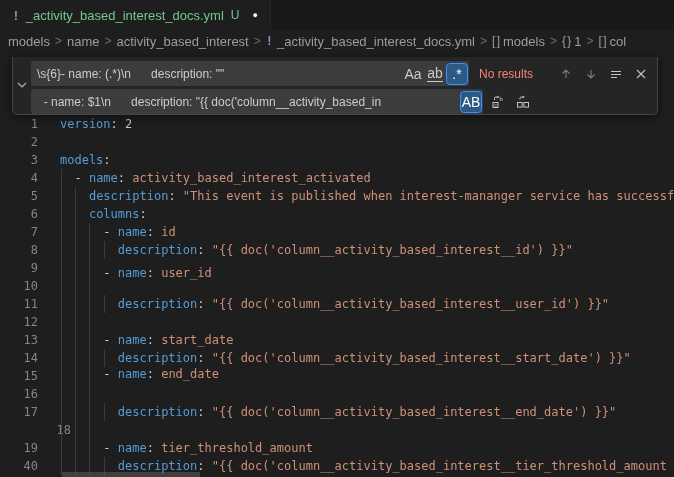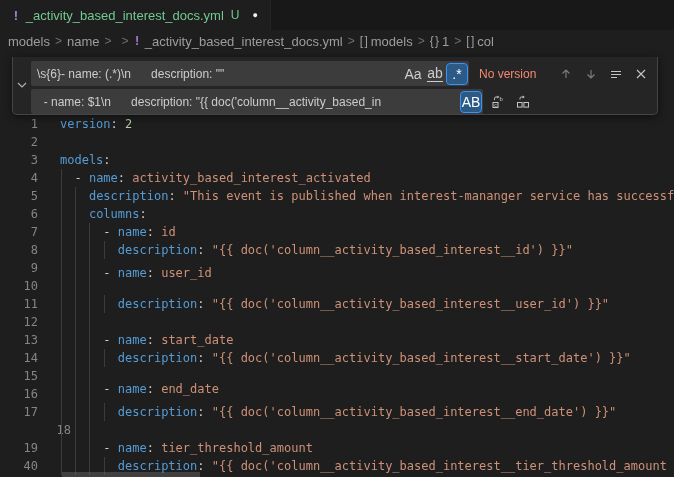--- a/index.html
+++ b/index.html
@@ -66,20 +66,23 @@
 
 <div class="breadcrumbs">
     <span class="crumb">
       <span>models</span>
     </span>
     <span class="crumb-sep">&gt;</span>
     <span class="crumb">
       <span>name</span>
     </span>
     <span class="crumb-sep">&gt;</span>
+    <span class="crumb">
+      <span>activity_based_interest</span>
+    </span>
     <span class="crumb-sep">&gt;</span>
     <span class="crumb">
       <span class="crumb-icon yaml">!</span>
       <span>_activity_based_interest_docs.yml</span>
     </span>
     <span class="crumb-sep">&gt;</span>
     <span class="crumb">
       <span class="crumb-icon">[ ]</span>
       <span>models</span>
     </span>
@@ -109,21 +112,21 @@
 
       <div class="fw-row">
         <div class="fw-input find-input">
           <span class="fw-text">\s{6}- name: (.*)\n      description: ""</span>
           <span class="fw-opt">Aa</span>
           <span class="fw-opt">
               <span class="uline">ab</span>
             </span>
           <span class="fw-opt active">.*</span>
         </div>
-        <span class="no-results">No version</span>
+        <span class="no-results">No results</span>
         <span class="fw-spacer"></span>
         <span class="fw-btn">
           <svg width="14" height="14" viewBox="0 0 14 14">
               <path d="M7 11V3M3.5 6.5 7 3l3.5 3.5" stroke="#7f7f7f" stroke-width="1.1" fill="none"></path>
             </svg>
         </span>
         <span class="fw-btn">
           <svg width="14" height="14" viewBox="0 0 14 14">
               <path d="M7 3v8M3.5 7.5 7 11l3.5-3.5" stroke="#7f7f7f" stroke-width="1.1" fill="none"></path>
             </svg>
@@ -191,21 +194,21 @@
       <div class="cl" style="top: 243px;"><span class="tk-p">        </span><span class="tk-k">description</span><span class="tk-p">: </span><span class="tk-s">"{{ doc('column__activity_based_interest__user_id') }}"</span></div>
       <div class="ln" style="top: 261px;">12</div>
       <div class="cl" style="top: 261px;"></div>
       <div class="ln" style="top: 279px;">13</div>
       <div class="cl" style="top: 279px;"><span class="tk-p">      - </span><span class="tk-k">name</span><span class="tk-p">: </span><span class="tk-s">start_date</span></div>
       <div class="ln" style="top: 297px;">14</div>
       <div class="cl" style="top: 297px;"><span class="tk-p">        </span><span class="tk-k">description</span><span class="tk-p">: </span><span class="tk-s">"{{ doc('column__activity_based_interest__start_date') }}"</span></div>
       <div class="ln" style="top: 315px;">15</div>
       <div class="cl" style="top: 315px;"></div>
       <div class="ln" style="top: 333px;">16</div>
-      <div class="cl" style="top: 328px;"><span class="tk-p">      - </span><span class="tk-k">name</span><span class="tk-p">: </span><span class="tk-s">end_date</span></div>
+      <div class="cl" style="top: 313px;"><span class="tk-p">      - </span><span class="tk-k">name</span><span class="tk-p">: </span><span class="tk-s">end_date</span></div>
       <div class="ln" style="top: 351px;">17</div>
       <div class="cl" style="top: 351px;"><span class="tk-p">        </span><span class="tk-k">description</span><span class="tk-p">: </span><span class="tk-s">"{{ doc('column__activity_based_interest__end_date') }}"</span></div>
       <div class="ln" style="top: 369px; margin-left: 33px;">18</div>
       <div class="cl" style="top: 369px;"></div>
       <div class="ln" style="top: 387px;">19</div>
       <div class="cl" style="top: 387px;"><span class="tk-p">      - </span><span class="tk-k">name</span><span class="tk-p">: </span><span class="tk-s">tier_threshold_amount</span></div>
       <div class="ln" style="top: 405px;">40</div>
       <div class="cl" style="top: 405px;"><span class="tk-p">        </span><span class="tk-k">description</span><span class="tk-p">: </span><span class="tk-s">"{{ doc('column__activity_based_interest__tier_threshold_amount</span></div>
       <div class="guide" style="left: 60.5px; top: 117px; height: 306px;"></div>
       <div class="guide" style="left: 74.96px; top: 135px; height: 288px;"></div>

